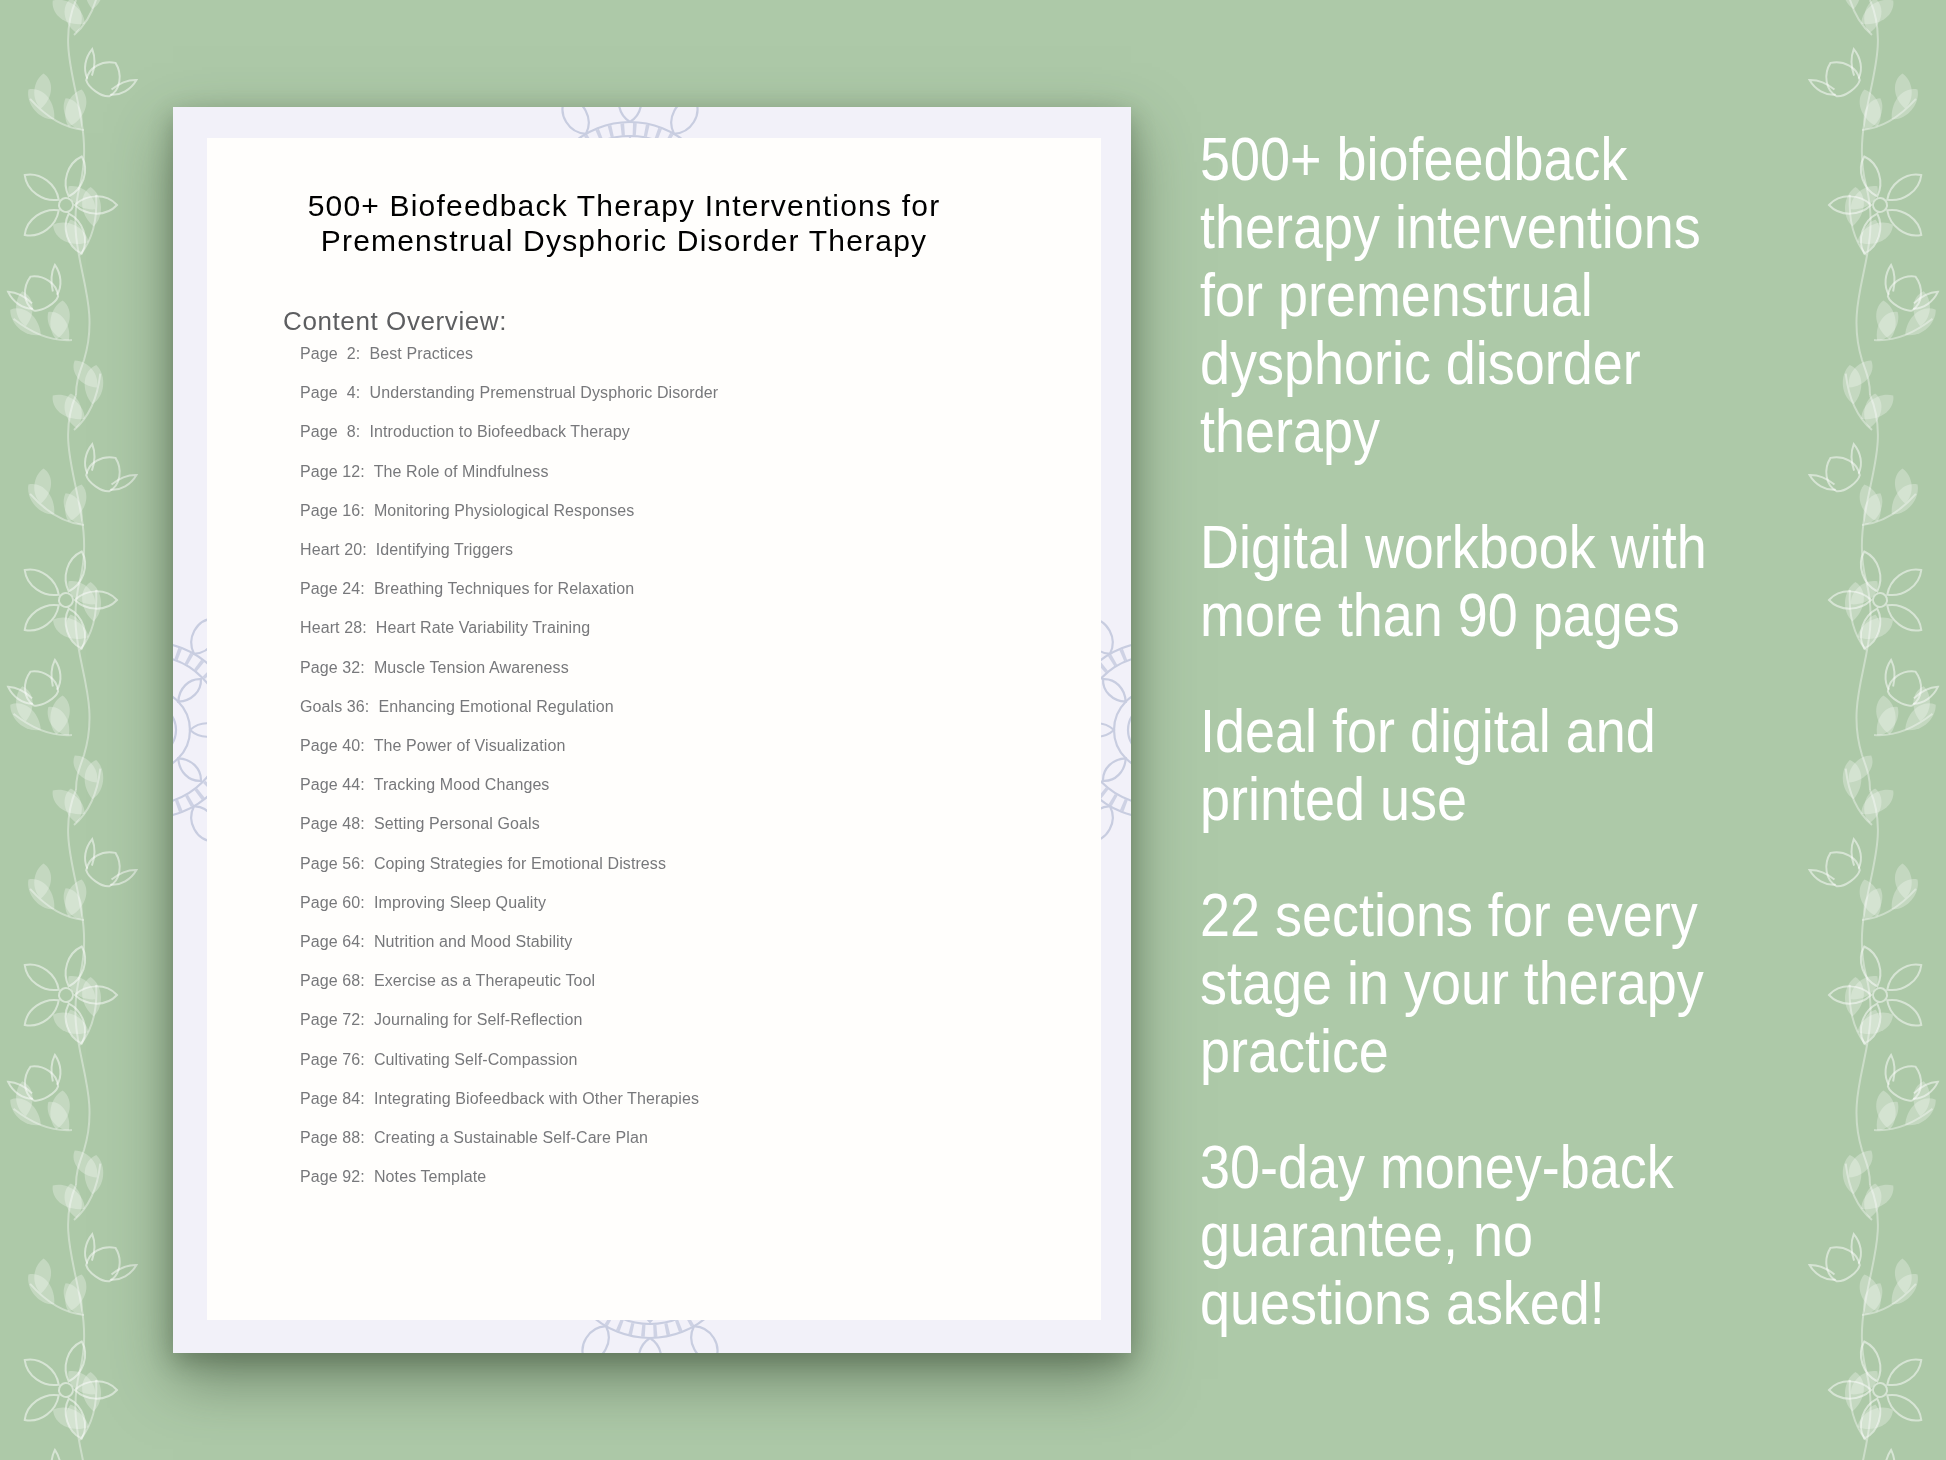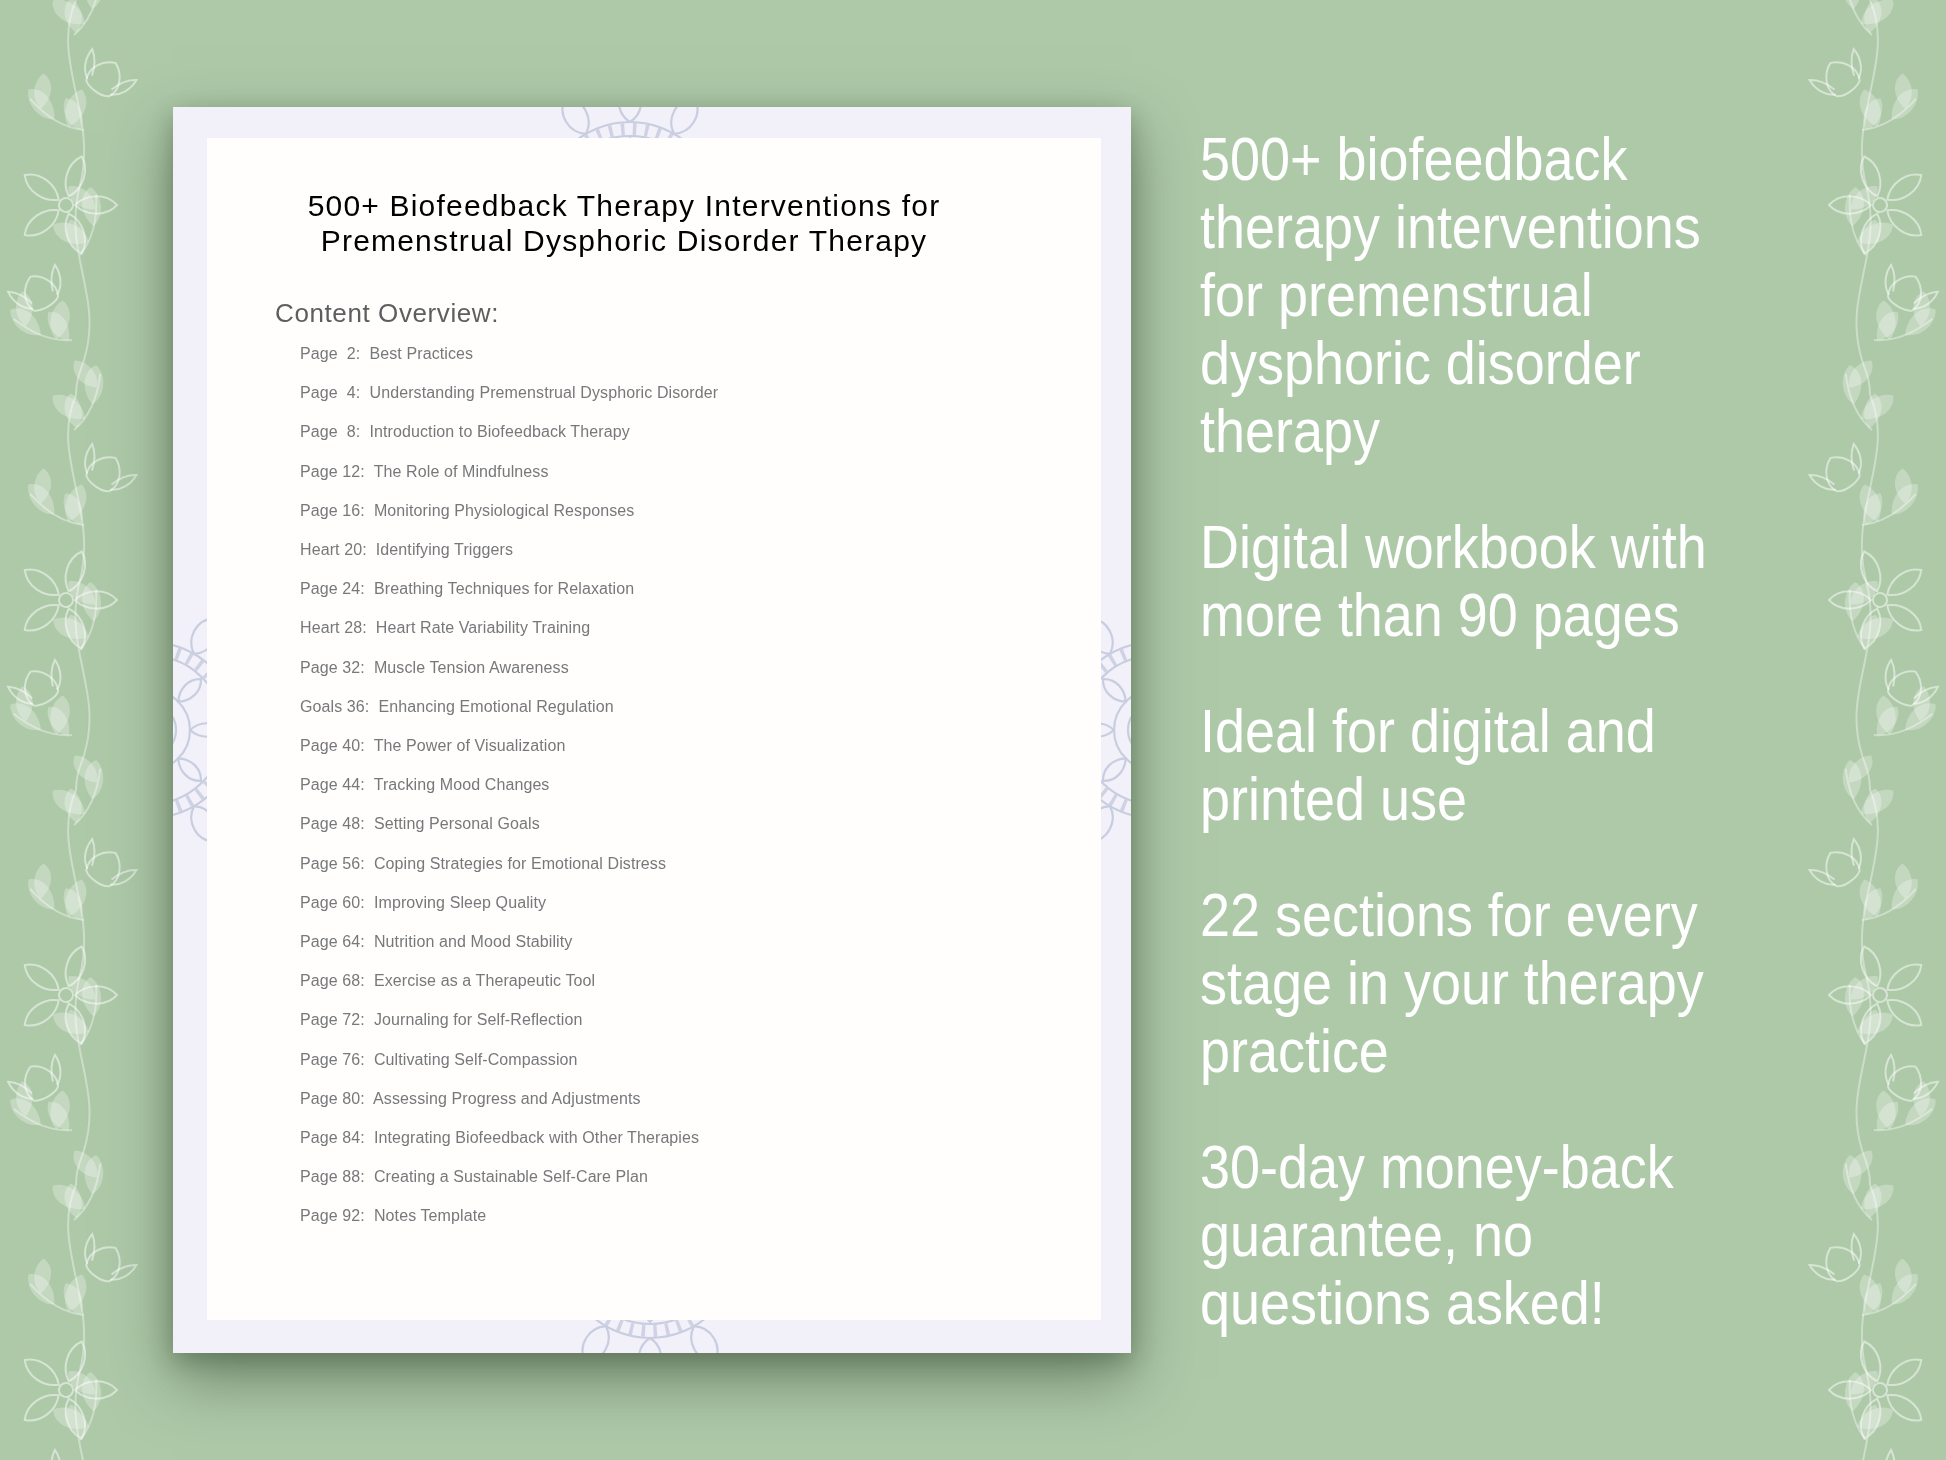--- a/index.html
+++ b/index.html
@@ -25,21 +25,21 @@
   .paper-inner{
     position:absolute;left:34px;top:31px;width:894px;height:1182px;
     background:#fffefc;z-index:2;
   }
   .doc-title{
     position:absolute;top:50px;left:0;right:60px;margin:0;
     text-align:center;font-size:30px;line-height:35px;font-weight:500;
     letter-spacing:1.2px;color:#000000;white-space:pre-line;
   }
   .doc-heading{
-    position:absolute;top:152px;left:60px;margin:8px;
+    position:absolute;top:152px;left:60px;margin:16px;
     font-size:26px;font-weight:400;letter-spacing:0.6px;color:#5d5e60;
   }
   .toc{position:absolute;top:196px;left:93px;right:30px;}
   .toc-item{
     font-size:16px;line-height:39.2px;color:#77787b;
     letter-spacing:0.1px;white-space:pre;
   }
 
   
   .panel{
@@ -181,21 +181,20 @@
           <div class="toc-item">Page 60:  Improving Sleep Quality</div>
 
           <div class="toc-item">Page 64:  Nutrition and Mood Stability</div>
 
           <div class="toc-item">Page 68:  Exercise as a Therapeutic Tool</div>
 
           <div class="toc-item">Page 72:  Journaling for Self-Reflection</div>
 
           <div class="toc-item">Page 76:  Cultivating Self-Compassion</div>
 
-          <div class="toc-item">Page 80:  Assessing Progress and Adjustments</div>
 
           <div class="toc-item">Page 84:  Integrating Biofeedback with Other Therapies</div>
 
           <div class="toc-item">Page 88:  Creating a Sustainable Self-Care Plan</div>
 
           <div class="toc-item">Page 92:  Notes Template</div>
 
       </div>
     </div>
   </div>

